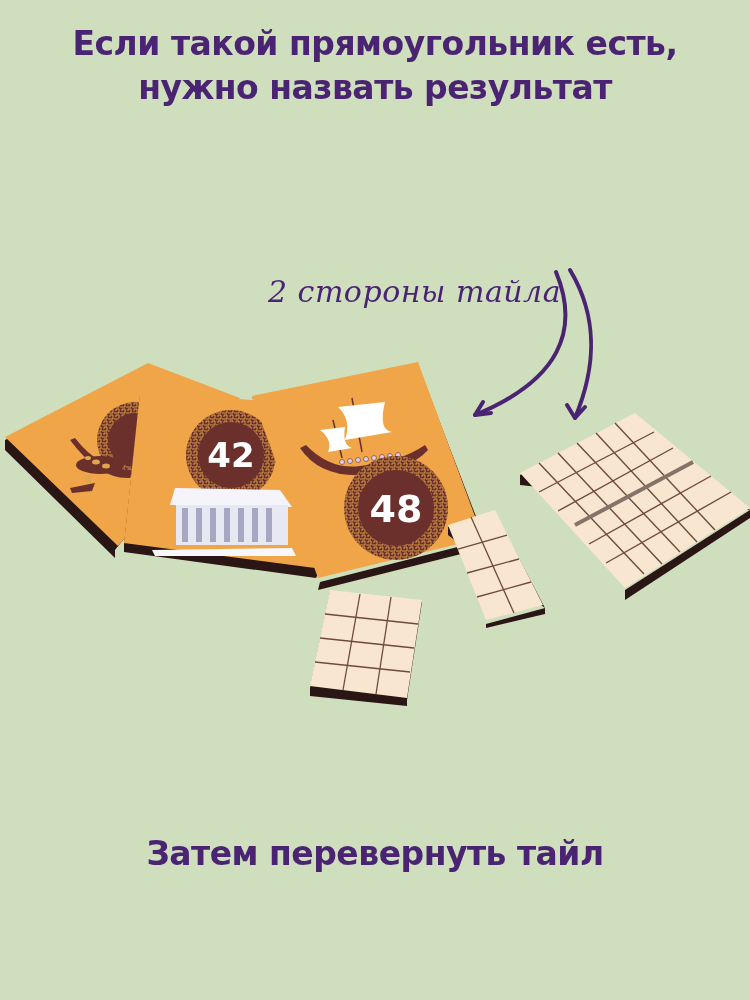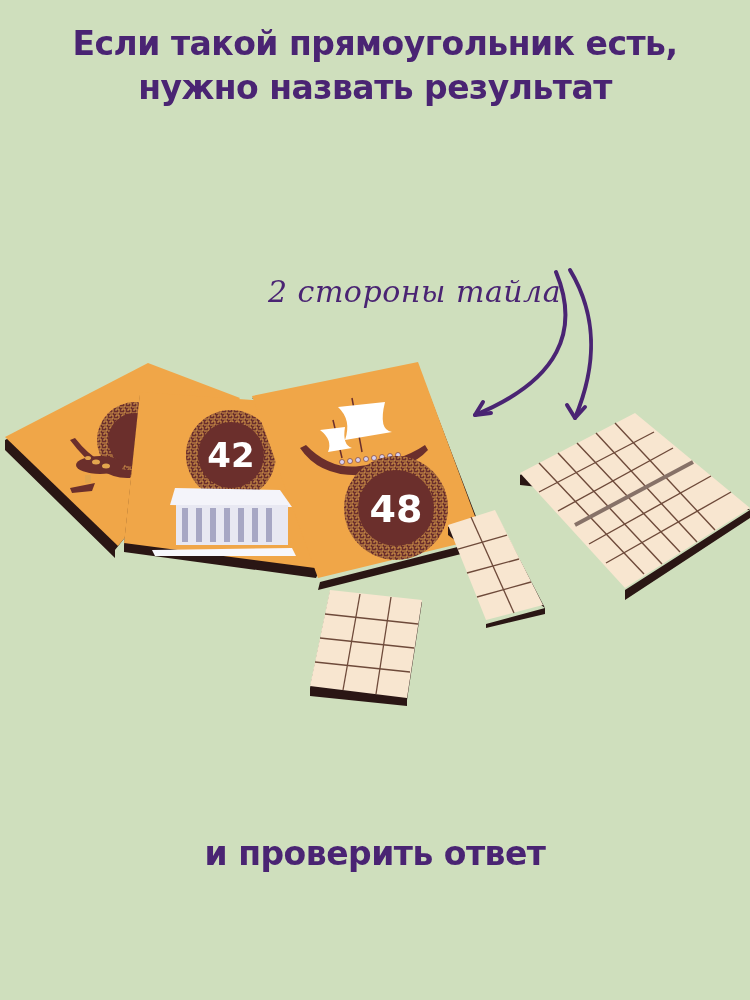--- a/index.html
+++ b/index.html
@@ -169,14 +169,14 @@
       <line x1="360" y1="594" x2="343" y2="690"></line>
       <line x1="391" y1="597" x2="376" y2="694"></line>
       <line x1="325" y1="614" x2="418" y2="624"></line>
       <line x1="320" y1="638" x2="414" y2="648"></line>
       <line x1="315" y1="662" x2="410" y2="672"></line>
     </g>
   </g>
 </svg>
 
 <div class="headline" id="bottom-text">
-  <span class="line">и проверить ответ</span>
+  <span class="line">Затем перевернуть тайл</span>
 </div>
 
 </body></html>

